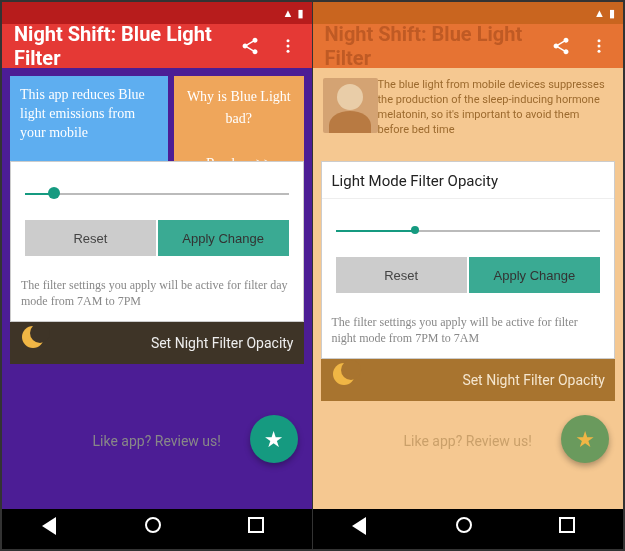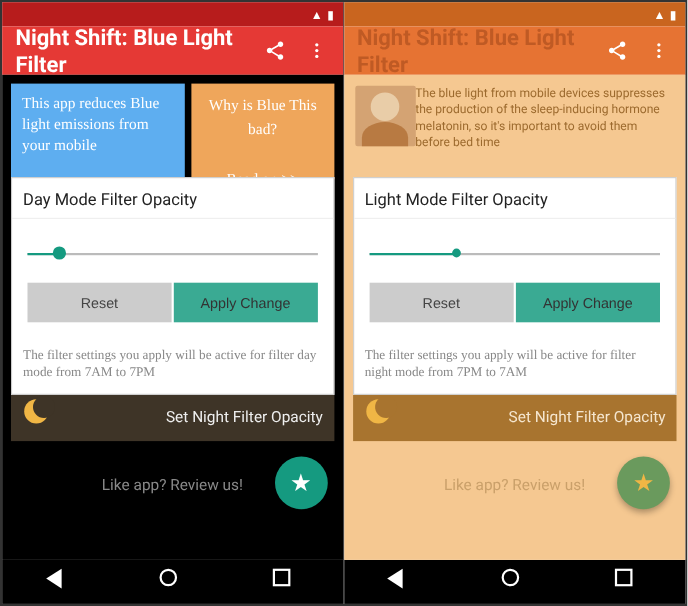--- a/index.html
+++ b/index.html
@@ -14,21 +14,21 @@
   .status-bar .signal { margin-left: 4px; }
   
   .app-bar { height: 44px; display: flex; align-items: center; padding: 0 12px; color: #fff; }
   .left .app-bar { background: #e53935; }
   .right .app-bar { background: #e67333; }
   .right .app-bar .title { color: #bf5a24; }
   .app-bar .title { flex: 1; font-size: 20px; font-weight: 700; }
   .app-bar .icon { width: 24px; height: 24px; margin-left: 14px; display: flex; align-items: center; justify-content: center; }
   
   .content { flex: 1; overflow: hidden; position: relative; }
-  .left .content { background: #000000; }
+  .left .content { background: #4c1d95; }
   .right .content { background: #f5c891; }
   
   .promo-row { display: flex; padding: 8px 8px 0 8px; gap: 6px; height: 95px; }
   .promo-blue { background: #5eaef0; color: #fff; padding: 10px; font-size: 14px; width: 55%; line-height: 1.35; font-family: Georgia, serif; }
   .promo-orange { background: #efa65b; color: #fff; padding: 10px; font-size: 14px; width: 45%; text-align: center; line-height: 1.6; font-family: Georgia, serif; }
   .promo-orange .readon { text-decoration: underline; }
   
   .promo-info { display: flex; padding: 10px 10px 0 10px; height: 95px; }
   .avatar { width: 55px; height: 55px; background: #d4a373; border-radius: 2px; flex-shrink: 0; position: relative; overflow: hidden; }
   .avatar::before { content:""; position:absolute; top:6px; left:14px; width:26px; height:26px; background:#e9cda8; border-radius:50%; }
@@ -105,27 +105,26 @@
             <circle cx="12" cy="5" r="2"></circle>
             <circle cx="12" cy="12" r="2"></circle>
             <circle cx="12" cy="19" r="2"></circle>
           </svg>
       </span>
     </div>
     <div class="content">
       <div class="promo-row">
         <div class="promo-blue">This app reduces Blue light emissions from your mobile</div>
         <div class="promo-orange">
-          <div>Why is Blue This bad?</div>
+          <div>Why is Blue Light bad?</div>
           <br>
           <div class="readon">Read on &gt;&gt;</div>
         </div>
       </div>
       <div class="card">
-        <div class="card-header">Day Mode Filter Opacity</div>
         <div class="card-body">
           <div class="slider">
             <div class="slider-track"></div>
             <div class="slider-fill"></div>
             <div class="slider-thumb"></div>
           </div>
           <div class="btn-row">
             <button class="btn btn-reset">Reset</button>
             <button class="btn btn-apply">Apply Change</button>
           </div>

